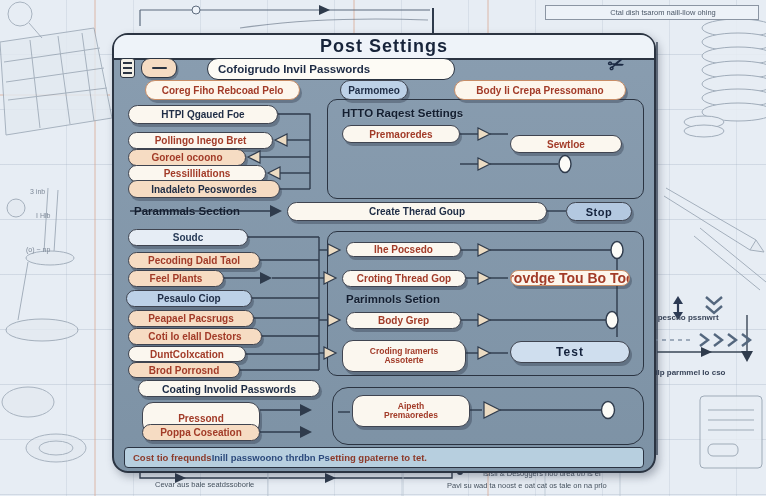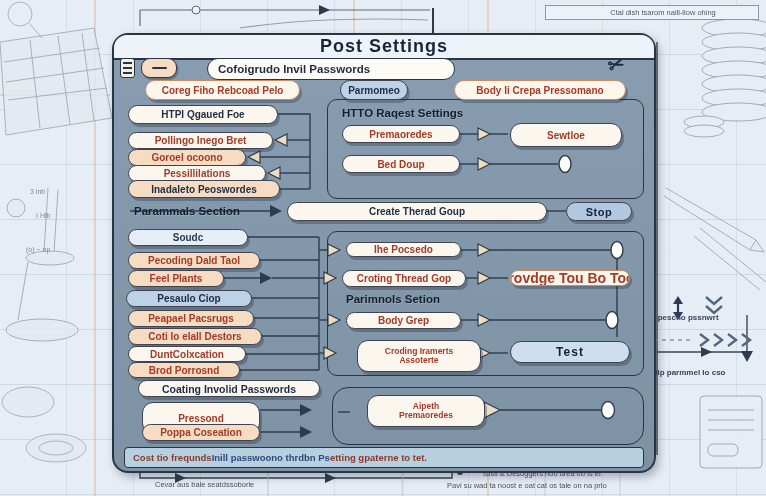--- a/index.html
+++ b/index.html
@@ -35,21 +35,21 @@
     padding:0 6px;background:#fbf7ef;color:#a23b28;
     box-shadow:2px 3px 0 rgba(40,50,66,.35);
   }
   .p-peach{background:#f6dcc3;}
   .p-blue{background:#bdd1e7;color:#1e2c45;}
   .p-pale{background:#e6edf5;color:#273a56;}
   .p-outline{background:#fdf6ec;border-color:#c98d66;}
   .navy{color:#1e2c45;}
   .btn-blue{background:#b3c8e0;color:#14223c;font-size:11px;letter-spacing:.5px;}
   .btn-light{background:#cfdeee;color:#14223c;font-size:12px;letter-spacing:1px;}
-  .two-line{flex-direction:column;line-height:1.05;font-size:8.5px;padding:15px 6px;margin-left:15px;}
+  .two-line{flex-direction:column;line-height:1.05;font-size:8.5px;padding:15px 6px;}
   .section-title{
     position:absolute;font-weight:bold;font-size:11.5px;color:#131e30;
     white-space:nowrap;text-shadow:.5px .5px 0 rgba(255,255,255,.18);
   }
   .panel{position:absolute;border:1.6px solid #2b3442;border-radius:10px;}
   .name-input{
     position:absolute;left:93px;top:23px;width:248px;height:22px;box-sizing:border-box;
     background:#fdfbf5;border:1.6px solid #2b3442;border-radius:11px;
     display:flex;align-items:center;padding:0 10px;
     font-weight:bold;font-size:11.5px;color:#1c2a44;
@@ -319,22 +319,21 @@
 
   <div class="pill navy" style="left:14px;top:70px;width:150px;height:19px;z-index:2">HTPI Qgaued Foe</div>
   <div class="pill" style="left:14px;top:97px;width:145px;height:17px;z-index:2">Pollingo Inego Bret</div>
   <div class="pill p-peach" style="left:14px;top:114px;width:118px;height:17px;z-index:2">Goroel ocoono</div>
   <div class="pill" style="left:14px;top:130px;width:138px;height:17px;z-index:2">Pessillilations</div>
   <div class="pill p-peach navy" style="left:14px;top:145px;width:152px;height:18px;z-index:2">Inadaleto Peoswordes</div>
 
   <div class="panel" style="left:213px;top:64px;width:315px;height:98px"></div>
   <div class="section-title" style="left:228px;top:72px;z-index:2">HTTO Raqest Settings</div>
   <div class="pill" style="left:228px;top:90px;width:118px;height:18px;z-index:2">Premaoredes</div>
-  <div class="pill" style="left:228px;top:120px;width:118px;height:18px;z-index:2">Bed Doup</div>
-  <div class="pill" style="left:396px;top:88px;width:112px;height:24px;z-index:2">Sewtloe</div>
+  <div class="pill" style="left:396px;top:100px;width:112px;height:18px;z-index:2">Sewtloe</div>
 
   <div class="section-title" style="left:20px;top:170px;z-index:2">Parammals Section</div>
   <div class="pill navy" style="left:173px;top:167px;width:260px;height:19px;z-index:2">Create Therad Goup</div>
   <div class="pill btn-blue" style="left:452px;top:167px;width:66px;height:19px;z-index:2">Stop</div>
 
   <div class="pill p-pale" style="left:14px;top:194px;width:120px;height:17px;z-index:2">Soudc</div>
   <div class="pill p-peach" style="left:14px;top:217px;width:132px;height:17px;z-index:2">Pecoding Dald Taol</div>
   <div class="pill p-peach" style="left:14px;top:235px;width:96px;height:17px;z-index:2">Feel Plants</div>
   <div class="pill p-blue" style="left:12px;top:255px;width:126px;height:17px;z-index:2">Pesaulo Ciop</div>
   <div class="pill p-peach" style="left:14px;top:275px;width:126px;height:17px;z-index:2">Peapael Pacsrugs</div>

